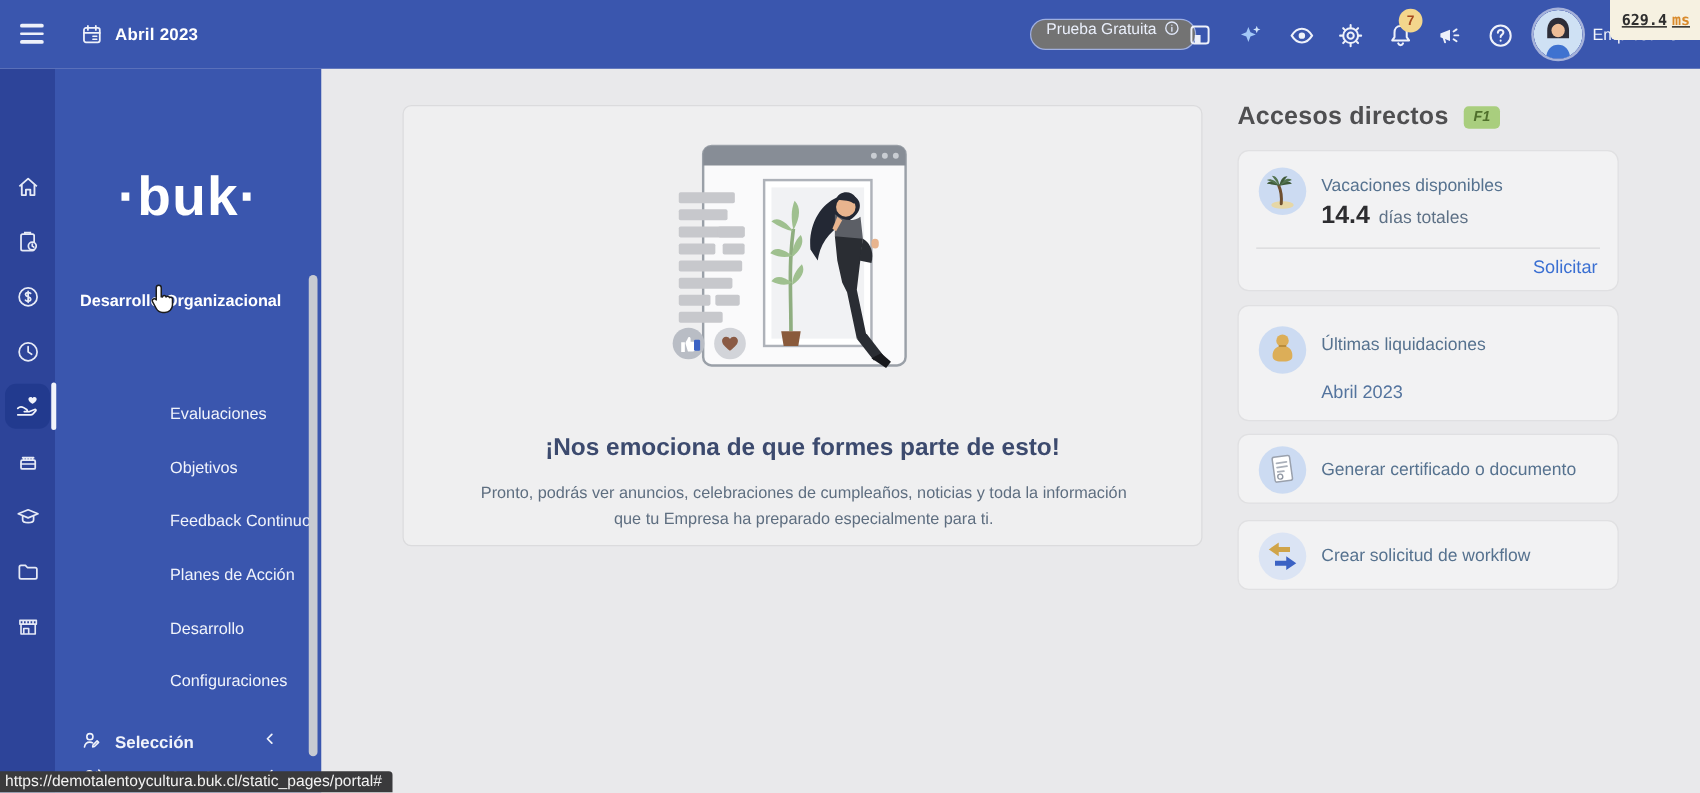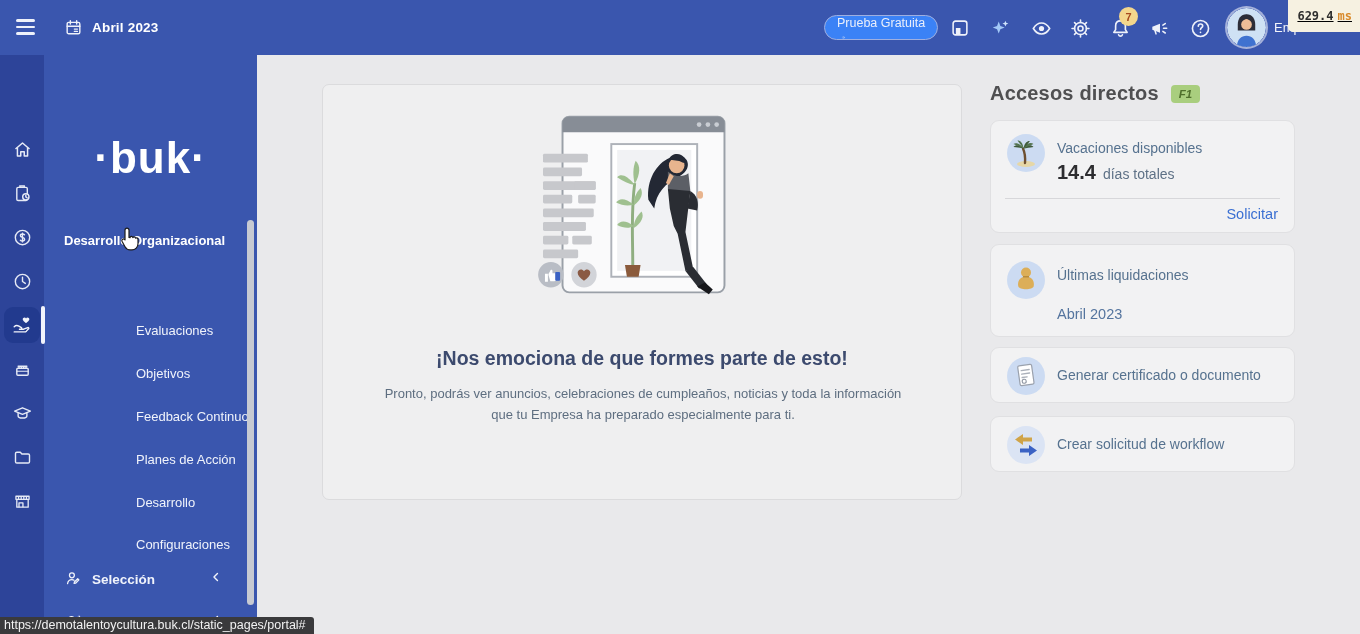--- a/index.html
+++ b/index.html
@@ -10,21 +10,21 @@
   
   .topbar { position:absolute; left:0; top:0; width:1360px; height:55px; background:#3a56ae; z-index:30; }
   .hamburger { position:absolute; left:12px; top:15px; width:28px; height:24px; display:flex; flex-direction:column; justify-content:center; gap:4px; cursor:pointer; }
   .hamburger span { display:block; width:19px; height:2.6px; background:#eef1fa; border-radius:2px; margin-left:4px; }
   .cal-btn { position:absolute; left:64px; top:12px; height:30px; display:flex; align-items:center; gap:9px; color:#fff; cursor:pointer; }
   .cal-btn .lbl { font-size:13.5px; font-weight:bold; letter-spacing:.2px; }
   .search { position:absolute; left:177px; top:11px; width:234px; height:33px; background:#efefef; border:2px solid #c7cbd3; border-radius:3px; display:flex; align-items:center; }
   .search input { flex:1; border:none; outline:none; background:transparent; padding:0 8px 0 10px; font-size:13px; color:#5c5c5c; font-family:"Liberation Sans", sans-serif; }
   .search input::placeholder { color:#757575; }
   .search .mag { width:30px; display:flex; justify-content:center; cursor:pointer; }
-  .trial-pill { position:absolute; left:824px; top:15px; height:25px; padding:0 12px; display:flex; align-items:flex-start; gap:6px; background:#3b82f6; border:1px solid #9fafe0; border-radius:13px; color:#eaeffb; font-size:12.5px; cursor:pointer;flex-direction:column; }
+  .trial-pill { position:absolute; left:824px; top:15px; height:25px; padding:0 12px; display:flex; align-items:flex-start; gap:6px; background:#737373; border:1px solid #9fafe0; border-radius:13px; color:#eaeffb; font-size:12.5px; cursor:pointer; }
   .tb-ic { position:absolute; top:15px; width:26px; height:26px; display:flex; align-items:center; justify-content:center; cursor:pointer; }
   .badge-7 { position:absolute; left:12px; top:-8px; width:19px; height:19px; background:#f3d68c; border-radius:50%; color:#a6491e; font-size:11px; font-weight:bold; display:flex; align-items:center; justify-content:center; }
   .avatar { position:absolute; left:1227px; top:8px; width:39px; height:39px; border-radius:50%; overflow:hidden; cursor:pointer; box-shadow:0 0 0 2px rgba(255,255,255,.55); }
   .user-name { position:absolute; left:1274px; top:20px; color:#f2f4fb; font-size:13px; white-space:nowrap; cursor:pointer; }
   .perf-chip { position:absolute; right:0; top:0; height:32px; padding:1px 8px 2px 9px; background:#f6f1e1; border-radius:0 0 0 5px; font-family:"DejaVu Sans Mono", monospace; font-size:12px; display:flex; gap:4px; align-items:center; z-index:60;text-decoration:underline; }
   .perf-chip .v { color:#2e2e2e; font-weight:bold; }
   .perf-chip .u { color:#d98a2b; font-weight:bold; }
 
   
   .rail { position:absolute; left:0; top:55px; width:44px; height:579px; background:#2d4499; z-index:20; }
@@ -42,21 +42,21 @@
   .menu-active .chev { position:absolute; right:11px; display:flex; }
   .subitem { position:absolute; left:92px; color:#f0f3fb; font-size:13px; cursor:pointer; white-space:nowrap; }
   .pitem { position:absolute; left:0; width:213px; height:22px; cursor:pointer; }
   .pitem .pic { position:absolute; left:20px; top:0; width:20px; height:20px; display:flex; }
   .pitem .plbl { position:absolute; left:48px; top:3px; color:#f0f3fb; font-size:13.5px; font-weight:bold; white-space:nowrap; }
   .pitem .pchev { position:absolute; right:34px; top:1px; display:flex; }
   .side-scrollbar { position:absolute; left:203px; top:165px; width:7px; height:385px; background:#c7cad2; border-radius:4px; cursor:pointer; }
 
   
   .main { position:absolute; left:257px; top:55px; right:0; bottom:0; background:#e9e9eb; }
-  .empty-card { position:absolute; left:65px; top:29px; width:640px; height:416px; background:#efeff0; border:1px solid #dbdbdd; border-radius:7px; }
+  .empty-card { position:absolute; left:65px; top:29px; width:640px; height:353px; background:#efeff0; border:1px solid #dbdbdd; border-radius:7px; }
   .illus { position:absolute; left:208px; top:22px; }
   .empty-title { position:absolute; left:0; top:262px; width:100%; text-align:center; color:#3c4a6e; font-size:19.5px; font-weight:bold; }
   .empty-body { position:absolute; left:50px; top:298px; width:540px; text-align:center; color:#5e6e80; font-size:13px; line-height:1.62; }
 
   
   .shortcuts { position:absolute; left:733px; top:0px; width:305px; }
   .sc-head { position:absolute; left:0; top:27px; display:flex; align-items:center; gap:12px; }
   .sc-title { color:#4f4f51; font-size:20px; font-weight:bold; letter-spacing:.2px; }
   .sc-badge { background:#a9ce7e; color:#50702c; font-size:11.5px; font-weight:bold; padding:3px 8px; border-radius:4px;font-style:italic; }
   .sc-card { position:absolute; left:0; width:305px; background:#f2f2f3; border:1px solid #e0e0e2; border-radius:9px; cursor:pointer; }
@@ -253,21 +253,21 @@
 
     <div class="subitem" style="top:268px">Evaluaciones</div>
     <div class="subitem" style="top:311px">Objetivos</div>
     <div class="subitem" style="top:354px">Feedback Continuo</div>
     <div class="subitem" style="top:397px">Planes de Acción</div>
     <div class="subitem" style="top:440px">Desarrollo</div>
     <div class="subitem" style="top:482px">Configuraciones</div>
 
     <div class="pitem" style="top:456px; top:457px;"></div>
 
-    <div class="pitem" style="top:514px">
+    <div class="pitem" style="top:528px">
       <span class="pic">
         <svg width="19" height="19" viewBox="0 0 24 24" fill="none" stroke="#f0f3fb" stroke-width="1.6" stroke-linecap="round" stroke-linejoin="round">
             <circle cx="10" cy="8" r="3.1"></circle>
             <path d="M4.5 18.5 C5 15.2 7.2 13.5 10 13.5 C11 13.5 11.9 13.7 12.7 14.2"></path>
             <path d="M14.6 18 L18.8 13.8 L17.3 12.3 L13.1 16.5 L12.8 18.3 Z"></path>
           </svg>
       </span>
       <span class="plbl">Selección</span>
       <span class="pchev">
         <svg width="14" height="14" viewBox="0 0 24 24" fill="none" stroke="#f0f3fb" stroke-width="2.4" stroke-linecap="round" stroke-linejoin="round">

